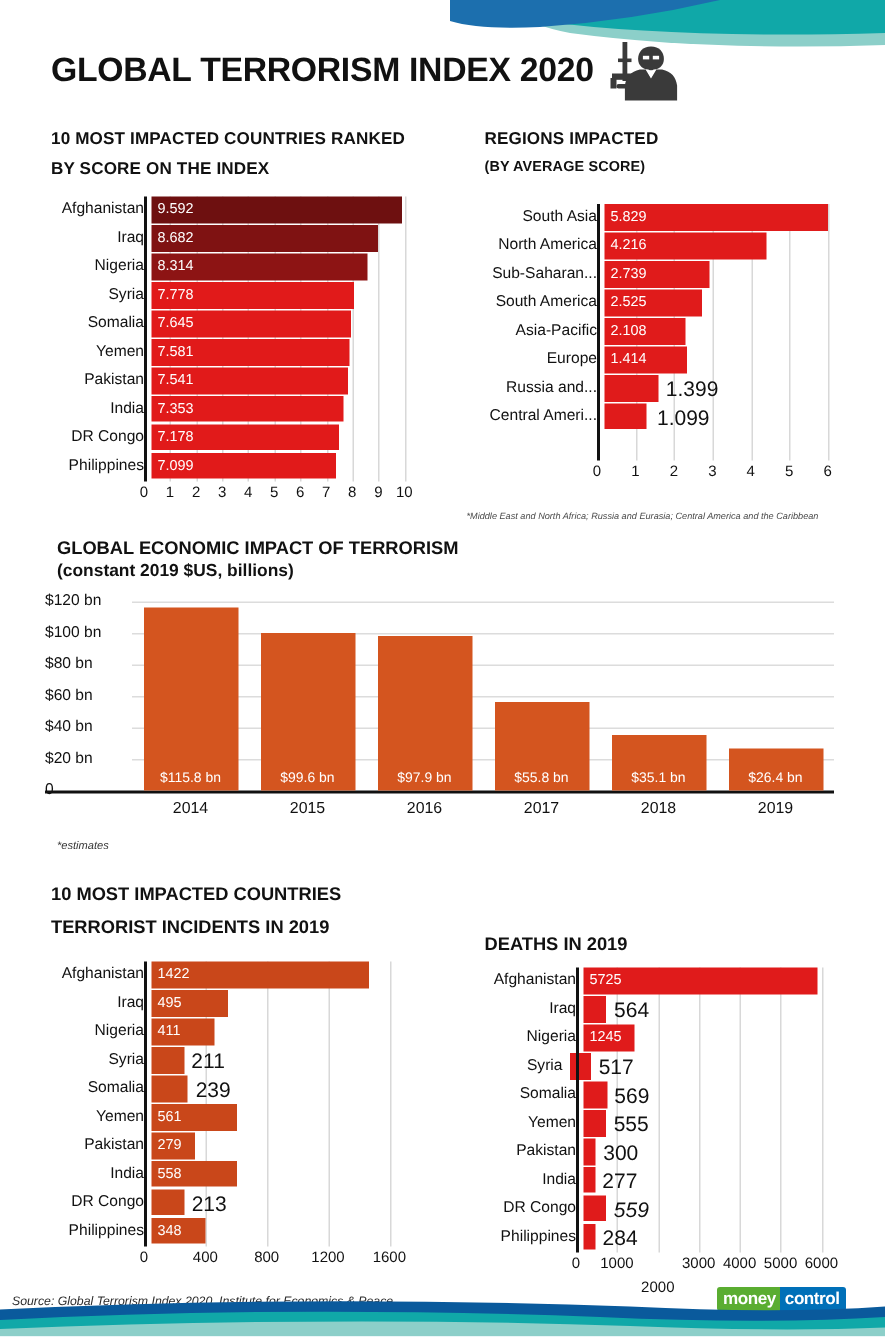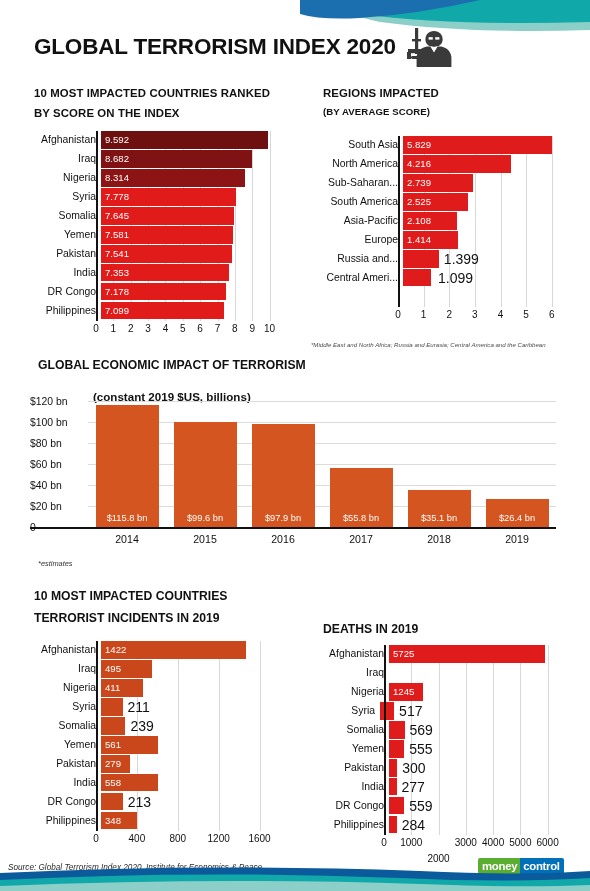--- a/index.html
+++ b/index.html
@@ -290,21 +290,21 @@
         <div class="axis-tick" style="left: 194.5px;">4</div>
         <div class="axis-tick" style="left: 220.125px;">5</div>
         <div class="axis-tick" style="left: 245.75px;">6</div>
       </div>
     </div>
 
   <div class="foot-note" style="left:311px;top:341px;">*Middle East and North Africa;  Russia and Eurasia; Central America and the Caribbean</div>
 
   <div style="position:absolute;left:38px;top:358px;">
     <div class="sec-title-2">GLOBAL ECONOMIC IMPACT OF TERRORISM</div>
-    <div class="sec-sub-2" style="margin-top:18px;text-align:center;">(constant 2019 $US, billions)</div>
+    <div class="sec-sub-2" style="margin-top:2px;">(constant 2019 $US, billions)</div>
   </div>
 
   <div class="col-chart" id="chart-economic" style="left:22px;top:395px;width:546px;height:165px;">
       <div class="col-ylabel" style="left: 8px; top: 132px;">0</div>
       <div class="grid-h" style="left: 66px; top: 111px; width: 468px;"></div>
       <div class="col-ylabel" style="left: 8px; top: 111px;">$20 bn</div>
       <div class="grid-h" style="left: 66px; top: 90px; width: 468px;"></div>
       <div class="col-ylabel" style="left: 8px; top: 90px;">$40 bn</div>
       <div class="grid-h" style="left: 66px; top: 69px; width: 468px;"></div>
       <div class="col-ylabel" style="left: 8px; top: 69px;">$60 bn</div>
@@ -452,20 +452,24 @@
       <div class="hbar-row" style="height: 17.6px; margin-bottom: 1.4px;">
         <div class="hbar-label" style="width: 78px;">Afghanistan</div>
         <div class="hbar-track" style="width: 180px; flex: 0 0 auto;">
           <div class="hbar-fill" style="width: 156.136px; height: 17.6px; background: rgb(224, 27, 27);">
             <span class="hbar-val-in">5725</span>
           </div>
         </div>
       </div>
       <div class="hbar-row" style="height: 17.6px; margin-bottom: 1.4px;">
         <div class="hbar-label" style="width: 78px;">Iraq</div>
+        <div class="hbar-track" style="width: 180px; flex: 0 0 auto;">
+          <div class="hbar-fill" style="width: 15.3818px; height: 17.6px; background: rgb(224, 27, 27);"></div>
+          <div class="hbar-val-out" style="left: 15.3818px; height: 17.6px;">564</div>
+        </div>
       </div>
       <div class="hbar-row" style="height: 17.6px; margin-bottom: 1.4px;">
         <div class="hbar-label" style="width: 78px;">Nigeria</div>
         <div class="hbar-track" style="width: 180px; flex: 0 0 auto;">
           <div class="hbar-fill" style="width: 33.9545px; height: 17.6px; background: rgb(224, 27, 27);">
             <span class="hbar-val-in">1245</span>
           </div>
         </div>
       </div>
       <div class="hbar-row" style="height: 17.6px; margin-bottom: 1.4px;">
@@ -498,21 +502,21 @@
       </div>
       <div class="hbar-row" style="height: 17.6px; margin-bottom: 1.4px;">
         <div class="hbar-label" style="width: 78px;">India</div>
         <div class="hbar-track" style="width: 180px; flex: 0 0 auto;">
           <div class="hbar-fill" style="width: 7.55455px; height: 17.6px; background: rgb(224, 27, 27);"></div>
           <div class="hbar-val-out" style="left: 7.55455px; height: 17.6px;">277</div>
         </div>
       </div>
       <div class="hbar-row" style="height: 17.6px; margin-bottom: 1.4px;">
         <div class="hbar-label" style="width: 78px;">DR Congo</div>
-        <div class="hbar-track" style="width: 180px; flex: 0 0 auto;">
+        <div class="hbar-track" style="width: 180px; flex: 0 0 auto; font-style: italic;">
           <div class="hbar-fill" style="width: 15.2455px; height: 17.6px; background: rgb(224, 27, 27);"></div>
           <div class="hbar-val-out" style="left: 15.2455px; height: 17.6px;">559</div>
         </div>
       </div>
       <div class="hbar-row" style="height: 17.6px; margin-bottom: 1.4px;">
         <div class="hbar-label" style="width: 78px;">Philippines</div>
         <div class="hbar-track" style="width: 180px; flex: 0 0 auto;">
           <div class="hbar-fill" style="width: 7.74545px; height: 17.6px; background: rgb(224, 27, 27);"></div>
           <div class="hbar-val-out" style="left: 7.74545px; height: 17.6px;">284</div>
         </div>

